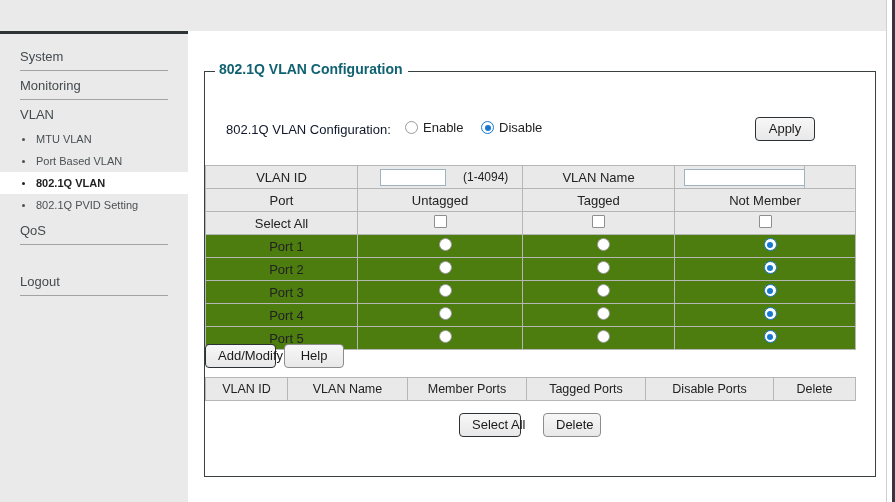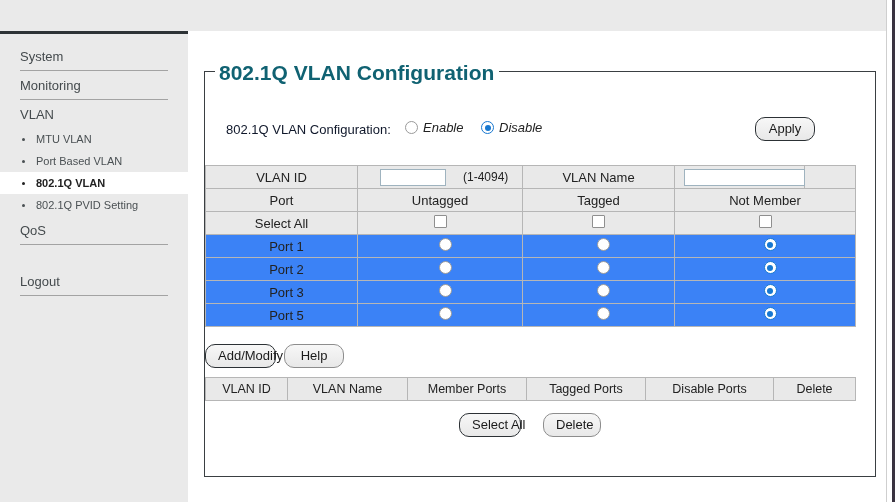--- a/index.html
+++ b/index.html
@@ -123,21 +123,21 @@
     height: 406px;
     border: 1px solid #3a3f42;
     box-sizing: border-box;
   }
   #panel-legend {
     position: absolute;
     left: 10px;
     top: -11px;
     background: #ffffff;
     padding: 0 5px 0 4px;
-    font-size: 21px;
+    font-size: 14px;
     font-weight: bold;
     color: #106272;
     white-space: nowrap;
   }
 
   
   #enable-row {
     position: absolute;
     left: 0;
     top: 45px;
@@ -153,21 +153,20 @@
   }
   .radio-opt {
     position: absolute;
     top: 3px;
     display: flex;
     align-items: center;
     gap: 5px;
     font-size: 13px;
     color: #222;
     cursor: default;
-    font-style: italic;
   }
   #opt-enable { left: 200px; }
   #opt-disable { left: 276px; }
   .radio {
     width: 13px;
     height: 13px;
     border-radius: 50%;
     border: 1px solid #9a9a9a;
     background: #ffffff;
     box-sizing: border-box;
@@ -186,21 +185,21 @@
     width: 6px; height: 6px;
     border-radius: 50%;
     background: #1878d0;
   }
   .btn {
     font-family: "Liberation Sans", sans-serif;
     font-size: 13px;
     color: #1a1a1a;
     background: linear-gradient(#f7f7f7, #e8e8e8);
     border: 1px solid #8d8d8d;
-    border-radius: 10px;
+    border-radius: 4px;
     padding: 3px 12px 4px 12px;
     cursor: default;
     box-sizing: border-box;
     white-space: nowrap;
   }
   .btn.focused {
     border: 1px solid #2c3135;
   }
   #apply-btn {
     position: absolute;
@@ -223,21 +222,21 @@
     padding: 0;
     height: 22px;
   }
   #vlan-table {
     position: absolute;
     left: 0px;
     top: 93px;
     width: 650px;
   }
   #vlan-table td.shade { background: #e9e9e9; }
-  #vlan-table td.white { background: #3b82f6; padding-left: 10px; }
+  #vlan-table td.white { background: #4d7c0f; padding-left: 10px; }
   .cell-input-wrap {
     display: flex;
     align-items: center;
     justify-content: flex-start;
     padding-left: 22px;
   }
   input.txt {
     font-family: "Liberation Sans", sans-serif;
     font-size: 12px;
     color: #222;
@@ -426,20 +425,26 @@
           <td class="white"><span class="radio"></span></td>
           <td class="white" colspan="2"><span class="radio checked"></span></td>
         </tr>
         <tr>
           <td class="white">Port 3</td>
           <td class="white"><span class="radio"></span></td>
           <td class="white"><span class="radio"></span></td>
           <td class="white" colspan="2"><span class="radio checked"></span></td>
         </tr>
         <tr>
+          <td class="white">Port 4</td>
+          <td class="white"><span class="radio"></span></td>
+          <td class="white"><span class="radio"></span></td>
+          <td class="white" colspan="2"><span class="radio checked"></span></td>
+        </tr>
+        <tr>
           <td class="white">Port 5</td>
           <td class="white"><span class="radio"></span></td>
           <td class="white"><span class="radio"></span></td>
           <td class="white" colspan="2"><span class="radio checked"></span></td>
         </tr>
       </tbody>
     </table>
 
     <div id="mid-buttons">
       <button class="btn focused" id="add-modify-btn">Add/Modify</button>

